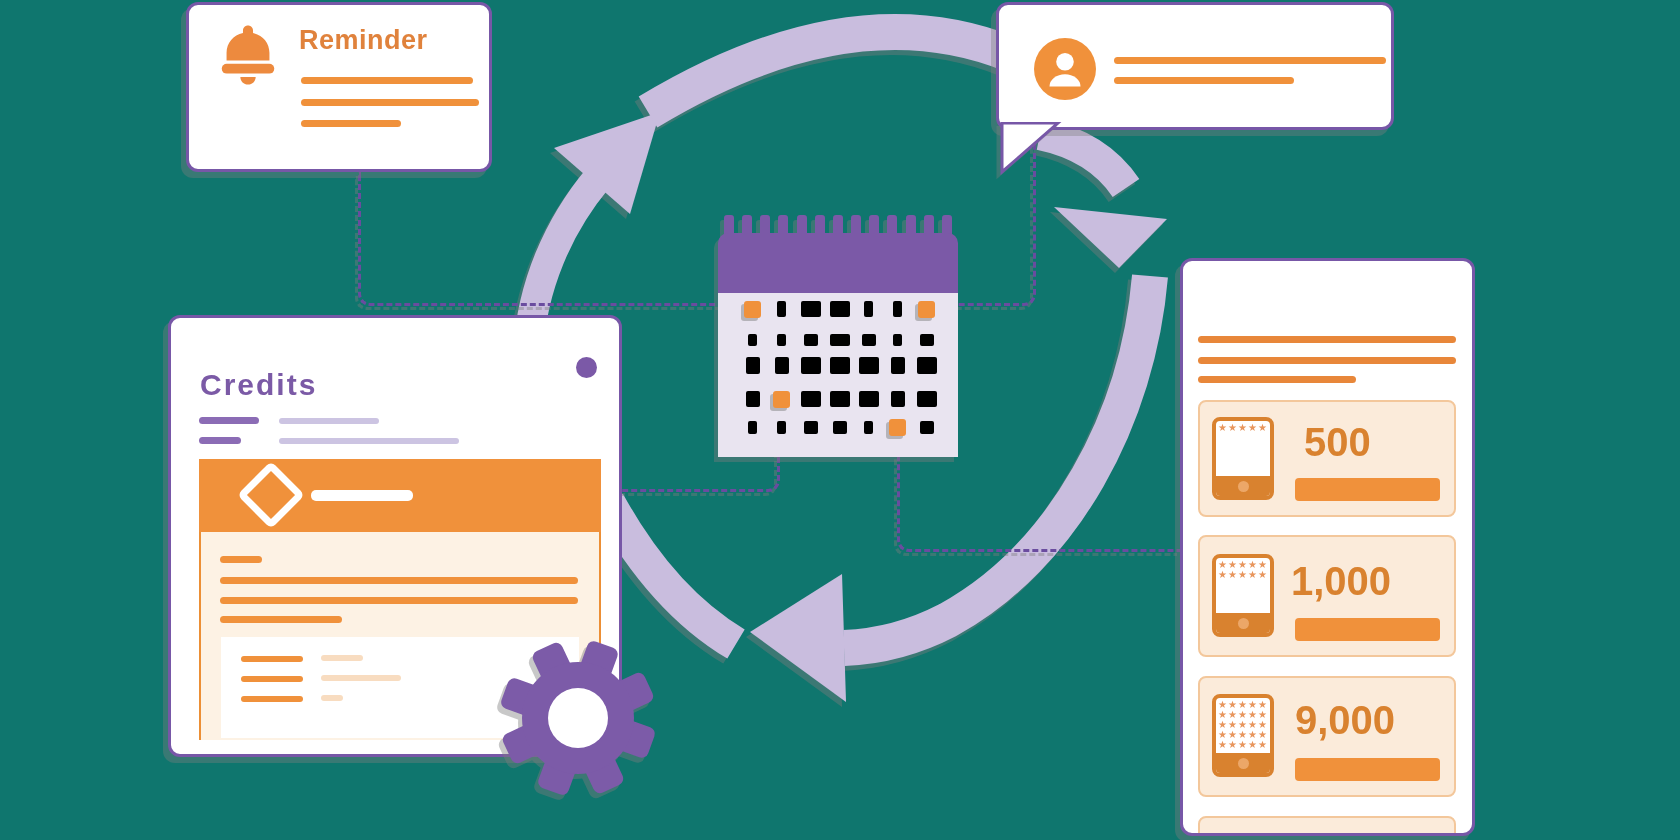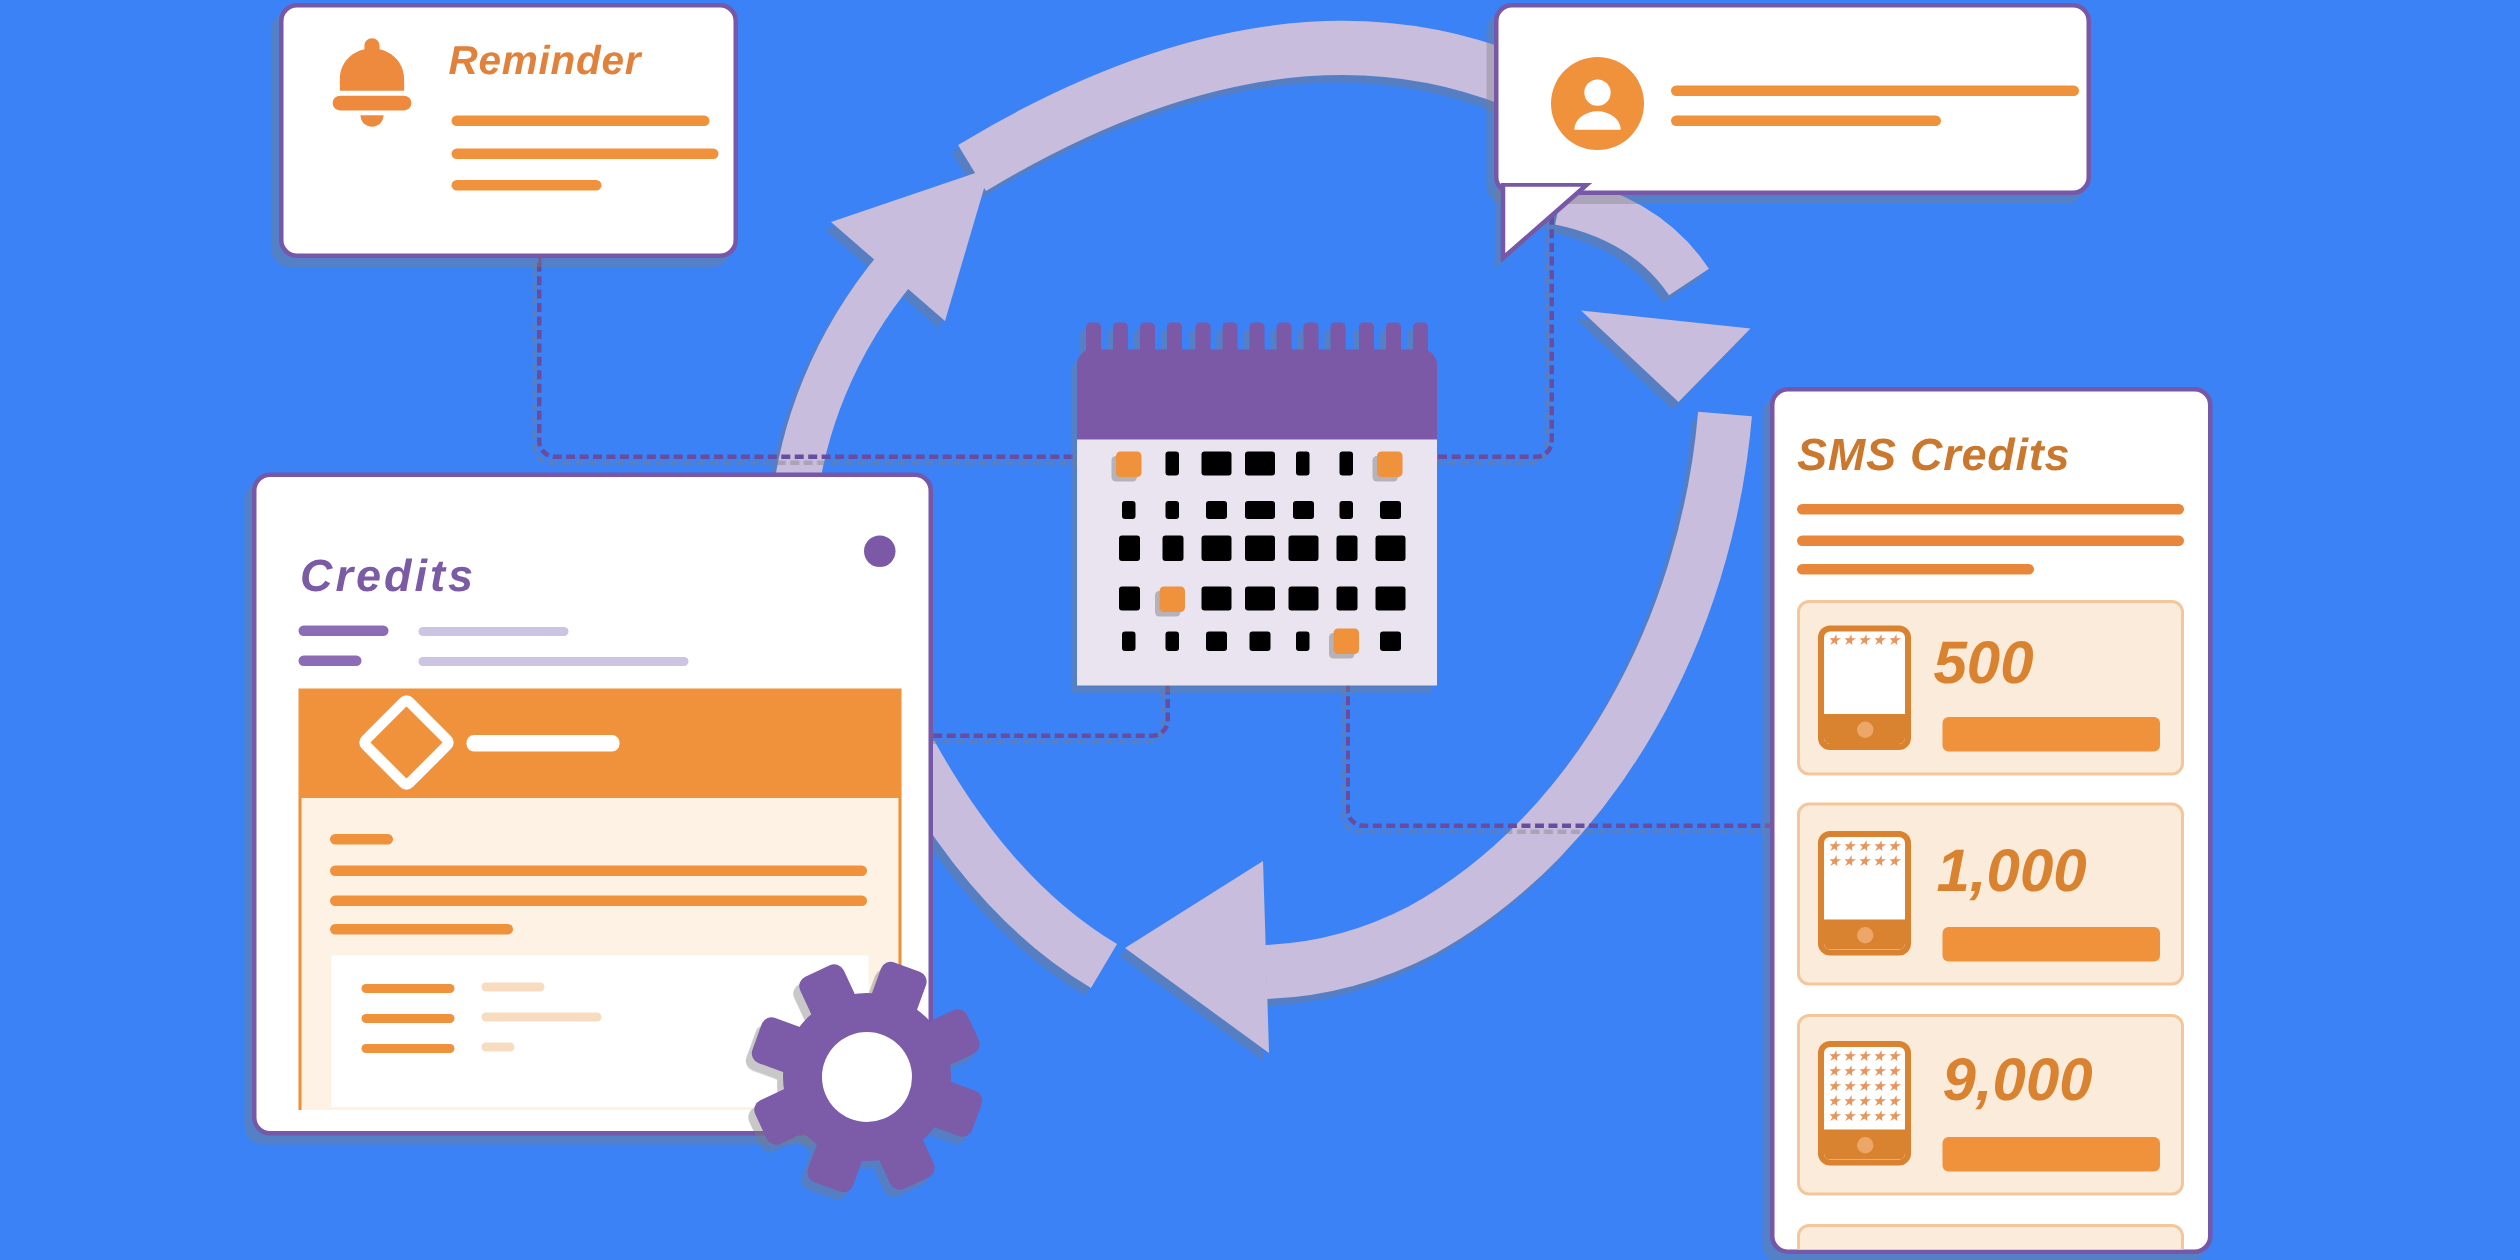--- a/index.html
+++ b/index.html
@@ -1,17 +1,17 @@
 <!DOCTYPE html>
 <html><head>
 <meta charset="utf-8">
 <style>
   html,body{margin:0;padding:0;background:#000;}
-  #canvas{position:relative;width:1680px;height:840px;background:#3b82f6;overflow:hidden;
-          font-family:"Liberation Sans",sans-serif;font-style:italic;}
+  #canvas{position:relative;width:1680px;height:840px;background:#0f766e;overflow:hidden;
+          font-family:"Liberation Sans",sans-serif;}
   .abs{position:absolute;}
   .card{position:absolute;background:#fff;border:3px solid #7757A7;border-radius:12px;
         box-shadow:-5px 6px 0 rgba(125,125,125,.38);}
   .ln{position:absolute;border-radius:4px;background:#F0913B;}
   .ln-lav{position:absolute;border-radius:4px;background:#CCC4E2;}
   .ln-pur{position:absolute;border-radius:4px;background:#8B6CB5;}
   .ln-peach{position:absolute;border-radius:4px;background:#F8DCC0;}
   .title{position:absolute;font-weight:bold;letter-spacing:.5px;}
   .arrows{position:absolute;left:0;top:0;pointer-events:none;
           filter:drop-shadow(-4px 5px 0 rgba(125,125,125,.42));}
@@ -179,35 +179,34 @@
         <div class="ln-peach" style="left:100px;top:18px;width:42px;height:6px;"></div>
         <div class="ln" style="left:20px;top:39px;width:62px;height:6px;"></div>
         <div class="ln-peach" style="left:100px;top:38px;width:80px;height:6px;"></div>
         <div class="ln" style="left:20px;top:59px;width:62px;height:6px;"></div>
         <div class="ln-peach" style="left:100px;top:58px;width:22px;height:6px;"></div>
       </div>
     </div>
   </div>
 
   <div class="card" style="left:1180px;top:258px;width:289px;height:572px;overflow:hidden;">
-    <div class="title" style="left:15px;top:26px;font-size:30px;color:#C9782E;">SMS Credits</div>
     <div class="ln" style="left:15px;top:75px;width:258px;height:7px;background:#E8873A;"></div>
     <div class="ln" style="left:15px;top:96px;width:258px;height:7px;background:#E8873A;"></div>
     <div class="ln" style="left:15px;top:115px;width:158px;height:7px;background:#E8873A;"></div>
 
     <div class="sms-box" style="left:15px;top:139px;width:254px;height:113px;">
       <div class="phone" style="left:12px;top:15px;">
         <div class="phone-stars">
             <div>★★★★★</div>
           </div>
         <div class="phone-band">
             <div class="phone-dot"></div>
           </div>
       </div>
-      <div class="credits-num" style="left:89px;top:18px;">500</div>
+      <div class="credits-num" style="left:104px;top:18px;">500</div>
       <div class="credit-bar"></div>
     </div>
 
     <div class="sms-box" style="left:15px;top:274px;width:254px;height:118px;">
       <div class="phone" style="left:12px;top:17px;">
         <div class="phone-stars">
             <div>★★★★★</div>
             <div>★★★★★</div>
           </div>
         <div class="phone-band">

